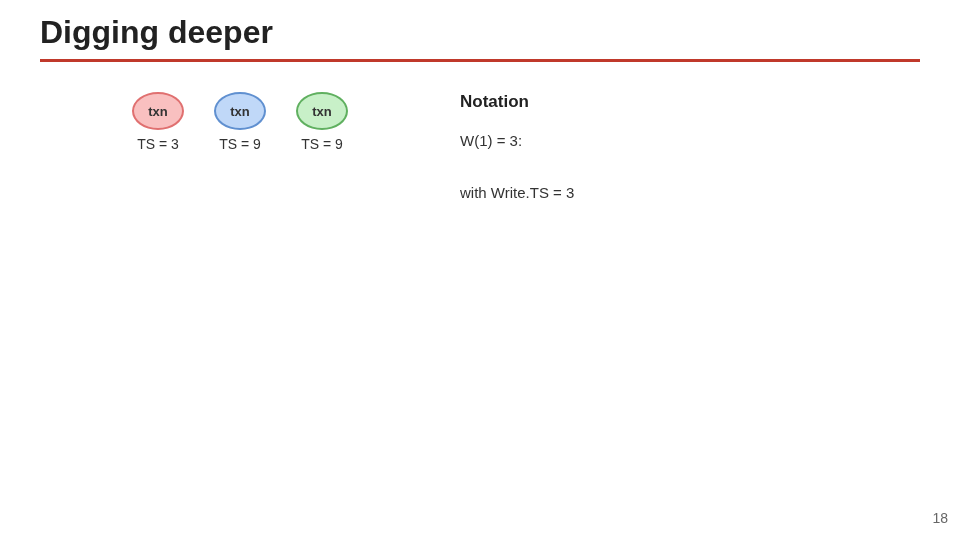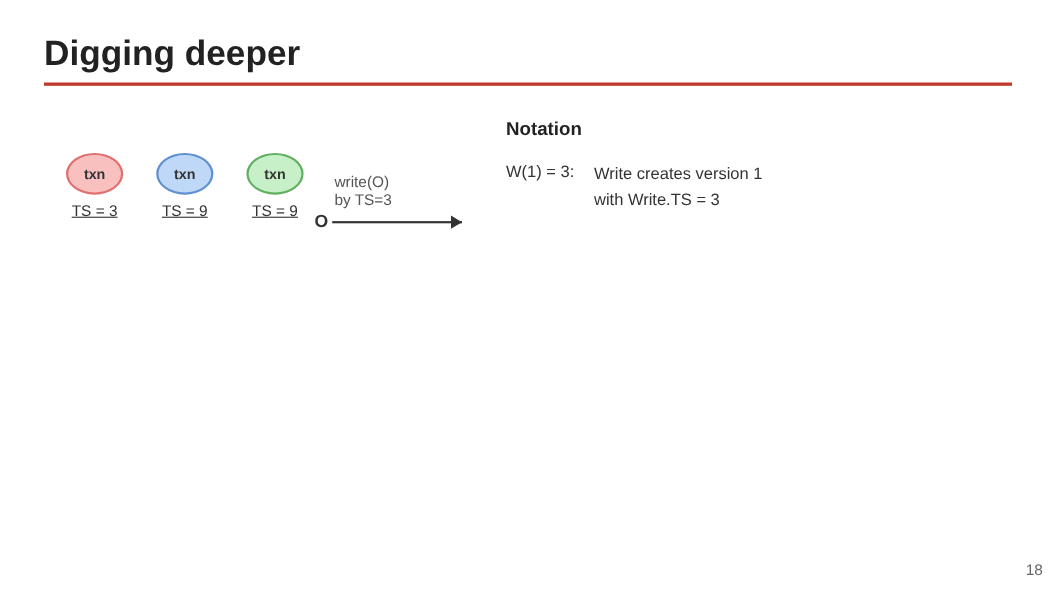--- a/index.html
+++ b/index.html
@@ -9,21 +9,21 @@
       height: 540px;
       background: #ffffff;
       font-family: Arial, sans-serif;
       overflow: hidden;
       position: relative;
     }
 
     .slide {
       width: 960px;
       height: 540px;
-      padding: 30px 40px;
+      padding: 14px 40px;
       position: relative;
     }
 
     .title {
       font-size: 32px;
       font-weight: bold;
       color: #222;
       margin-bottom: 8px;
     }
 
@@ -34,22 +34,24 @@
     }
 
     .content-area {
       display: flex;
       flex-direction: row;
       gap: 40px;
     }
 
     .left-section {
       display: flex;
-      align-items: flex-end;
+      flex-direction: column;
+      align-items: center;
       width: 380px;
+      gap: 47px;
     }
 
     .txn-row {
       display: flex;
       flex-direction: row;
       align-items: center;
       gap: 30px;
       margin-bottom: 12px;
       margin-left: 20px;
     }
@@ -85,21 +87,20 @@
     }
 
     .txn-circle.green {
       background: #c8f0c8;
       border-color: #60b060;
     }
 
     .ts-label {
       font-size: 14px;
       color: #333;
-      text-decoration: underline;
     }
 
     .timeline-section {
       margin-top: 30px;
       margin-left: 10px;
       position: relative;
       width: 360px;
     }
 
     .write-label {
@@ -148,21 +149,21 @@
 
     .notation-title {
       font-size: 17px;
       font-weight: bold;
       color: #222;
       margin-bottom: 20px;
     }
 
     .notation-item {
       display: flex;
-      flex-direction: row;
+      flex-direction: column;
       gap: 10px;
       margin-bottom: 18px;
       align-items: flex-start;
     }
 
     .notation-key {
       font-size: 15px;
       color: #333;
       white-space: nowrap;
       min-width: 70px;
@@ -211,41 +212,31 @@
         </div>
 
         <div class="txn-item">
           <div class="txn-circle green">
             <span>txn</span>
           </div>
           <span class="ts-label">TS = 9</span>
         </div>
       </div>
 
-      <div class="timeline-section">
-        <div class="write-label">
-          <span>write(O)</span><br>
-          <span>by TS=3</span>
-        </div>
-        <div class="timeline-row">
-          <span class="timeline-o">O</span>
-          <div class="timeline-arrow"></div>
-        </div>
-      </div>
 
     </div>
 
     <div class="right-section">
 
       <div class="notation-title">Notation</div>
 
       <div class="notation-item">
         <span class="notation-key">W(1) = 3:</span>
         <span class="notation-desc">
-          <span>Write creates version 1</span><br>
+          <br>
           <span>with Write.TS = 3</span>
         </span>
       </div>
 
 
     </div>
 
   </div>
 
   <div class="page-number">18</div>

